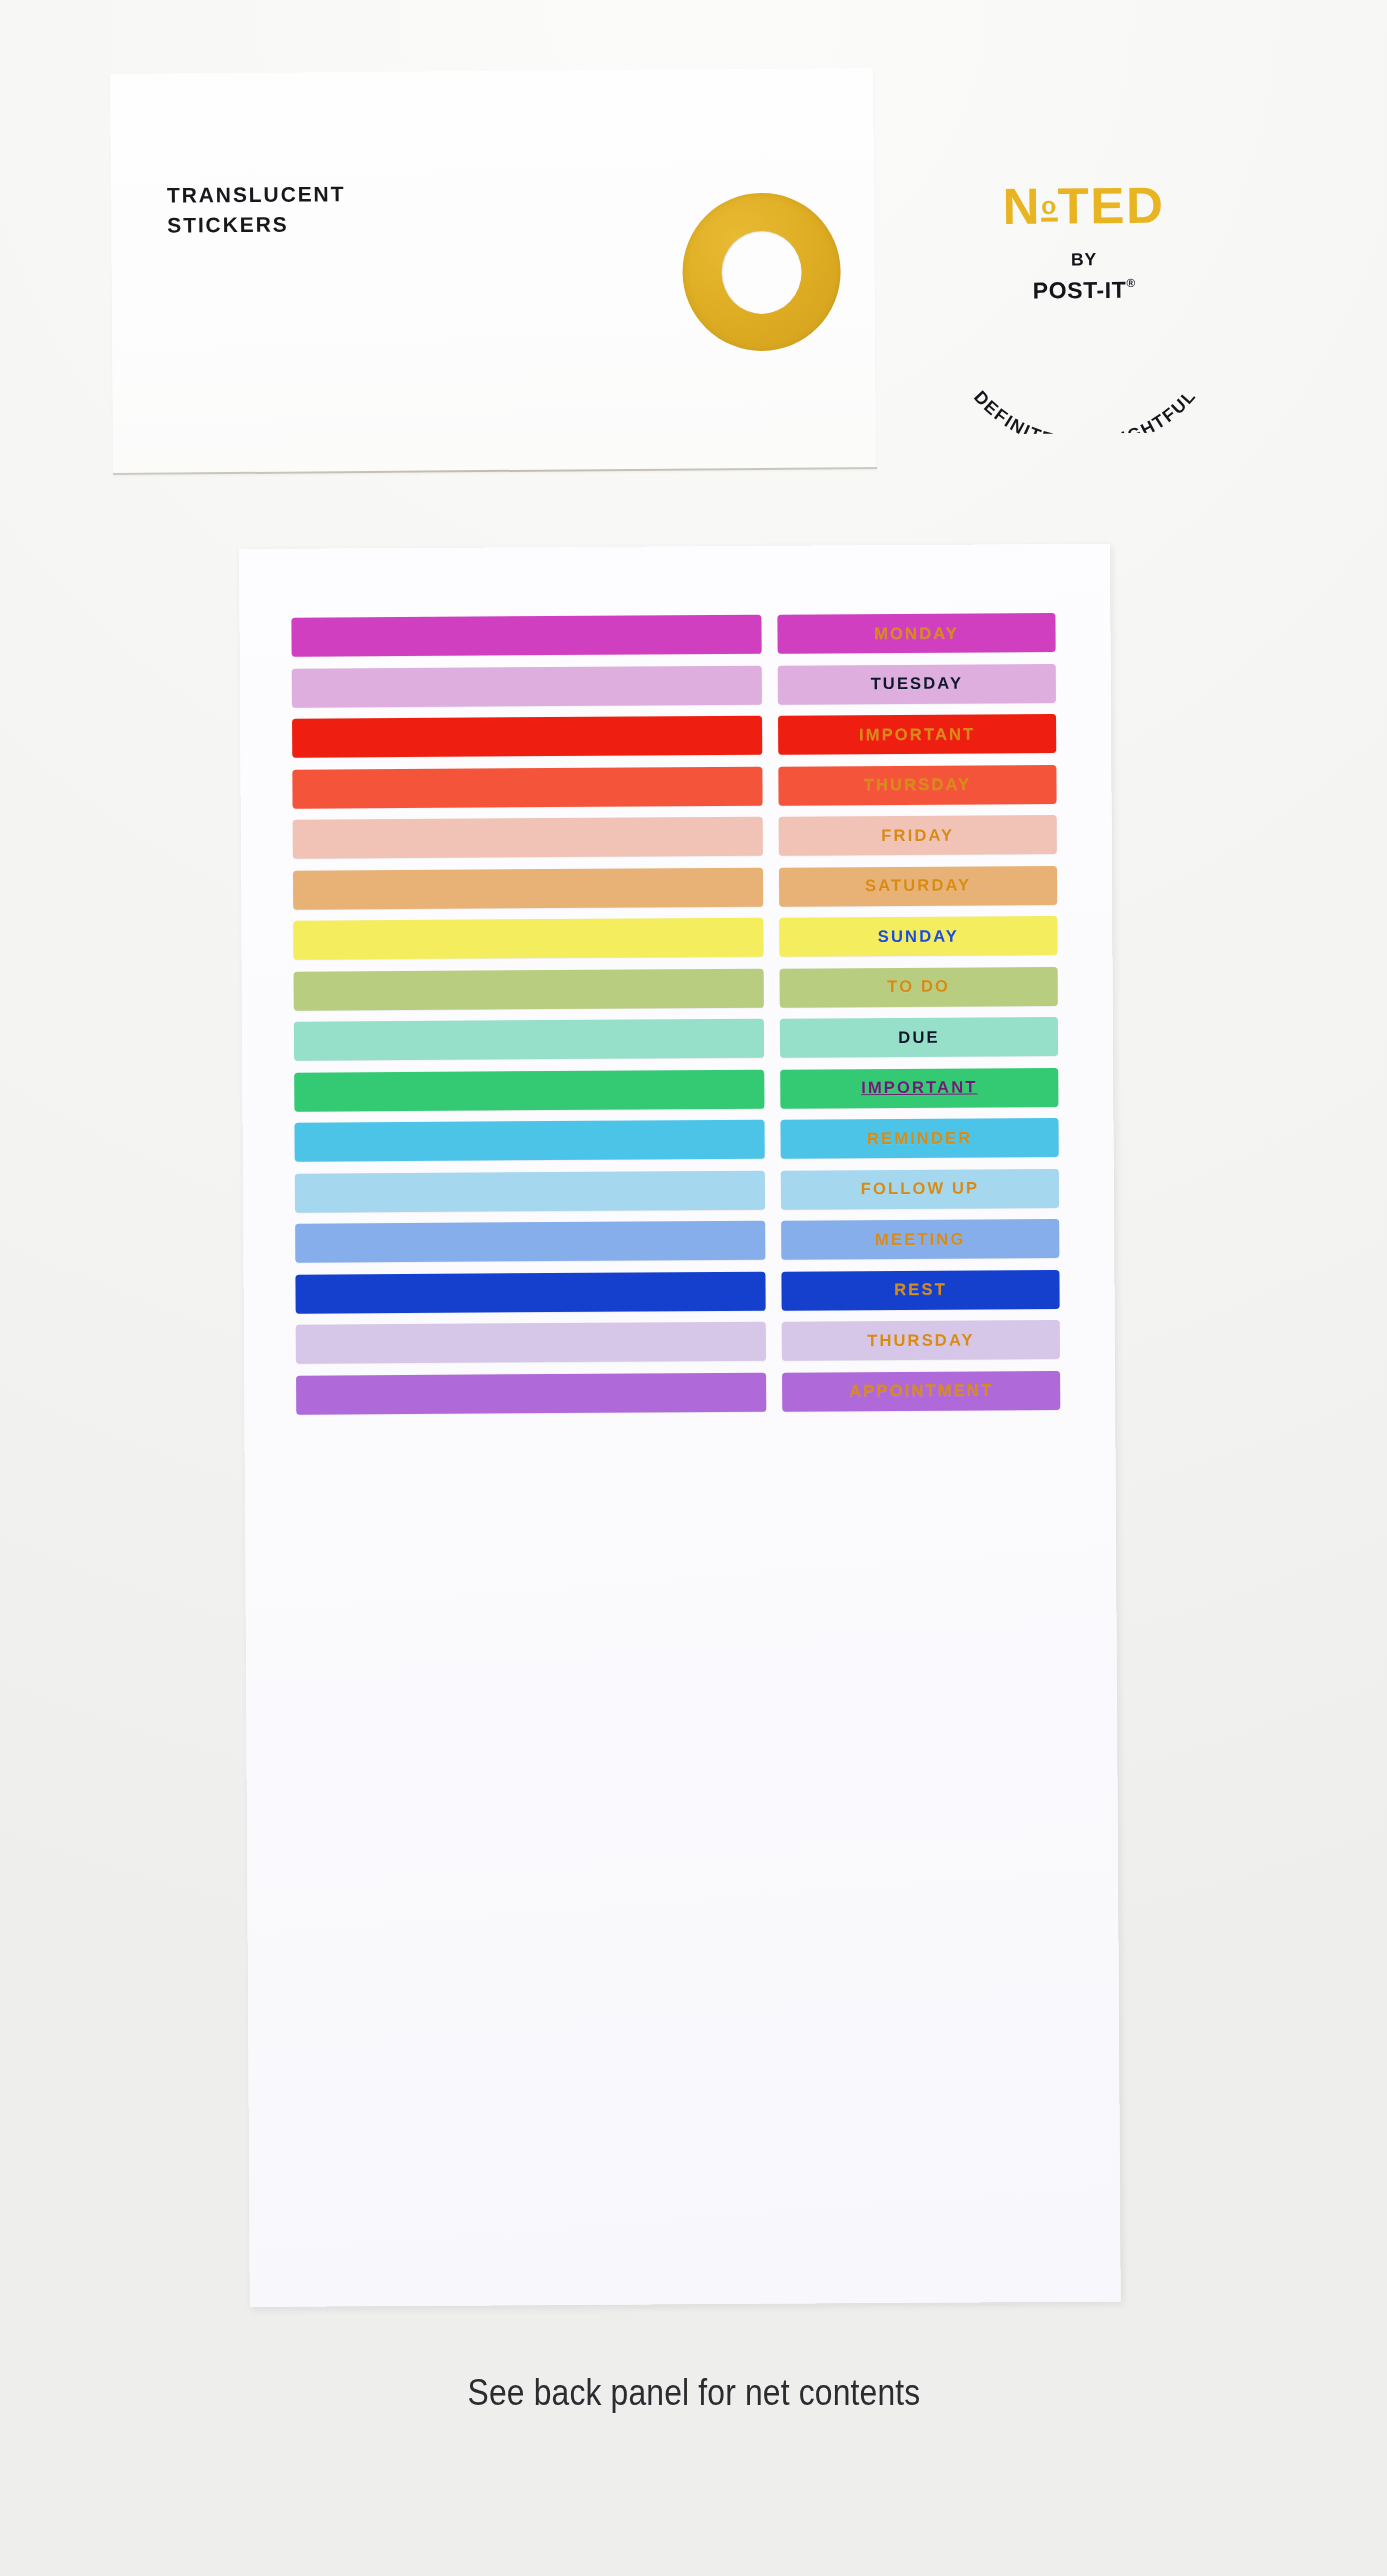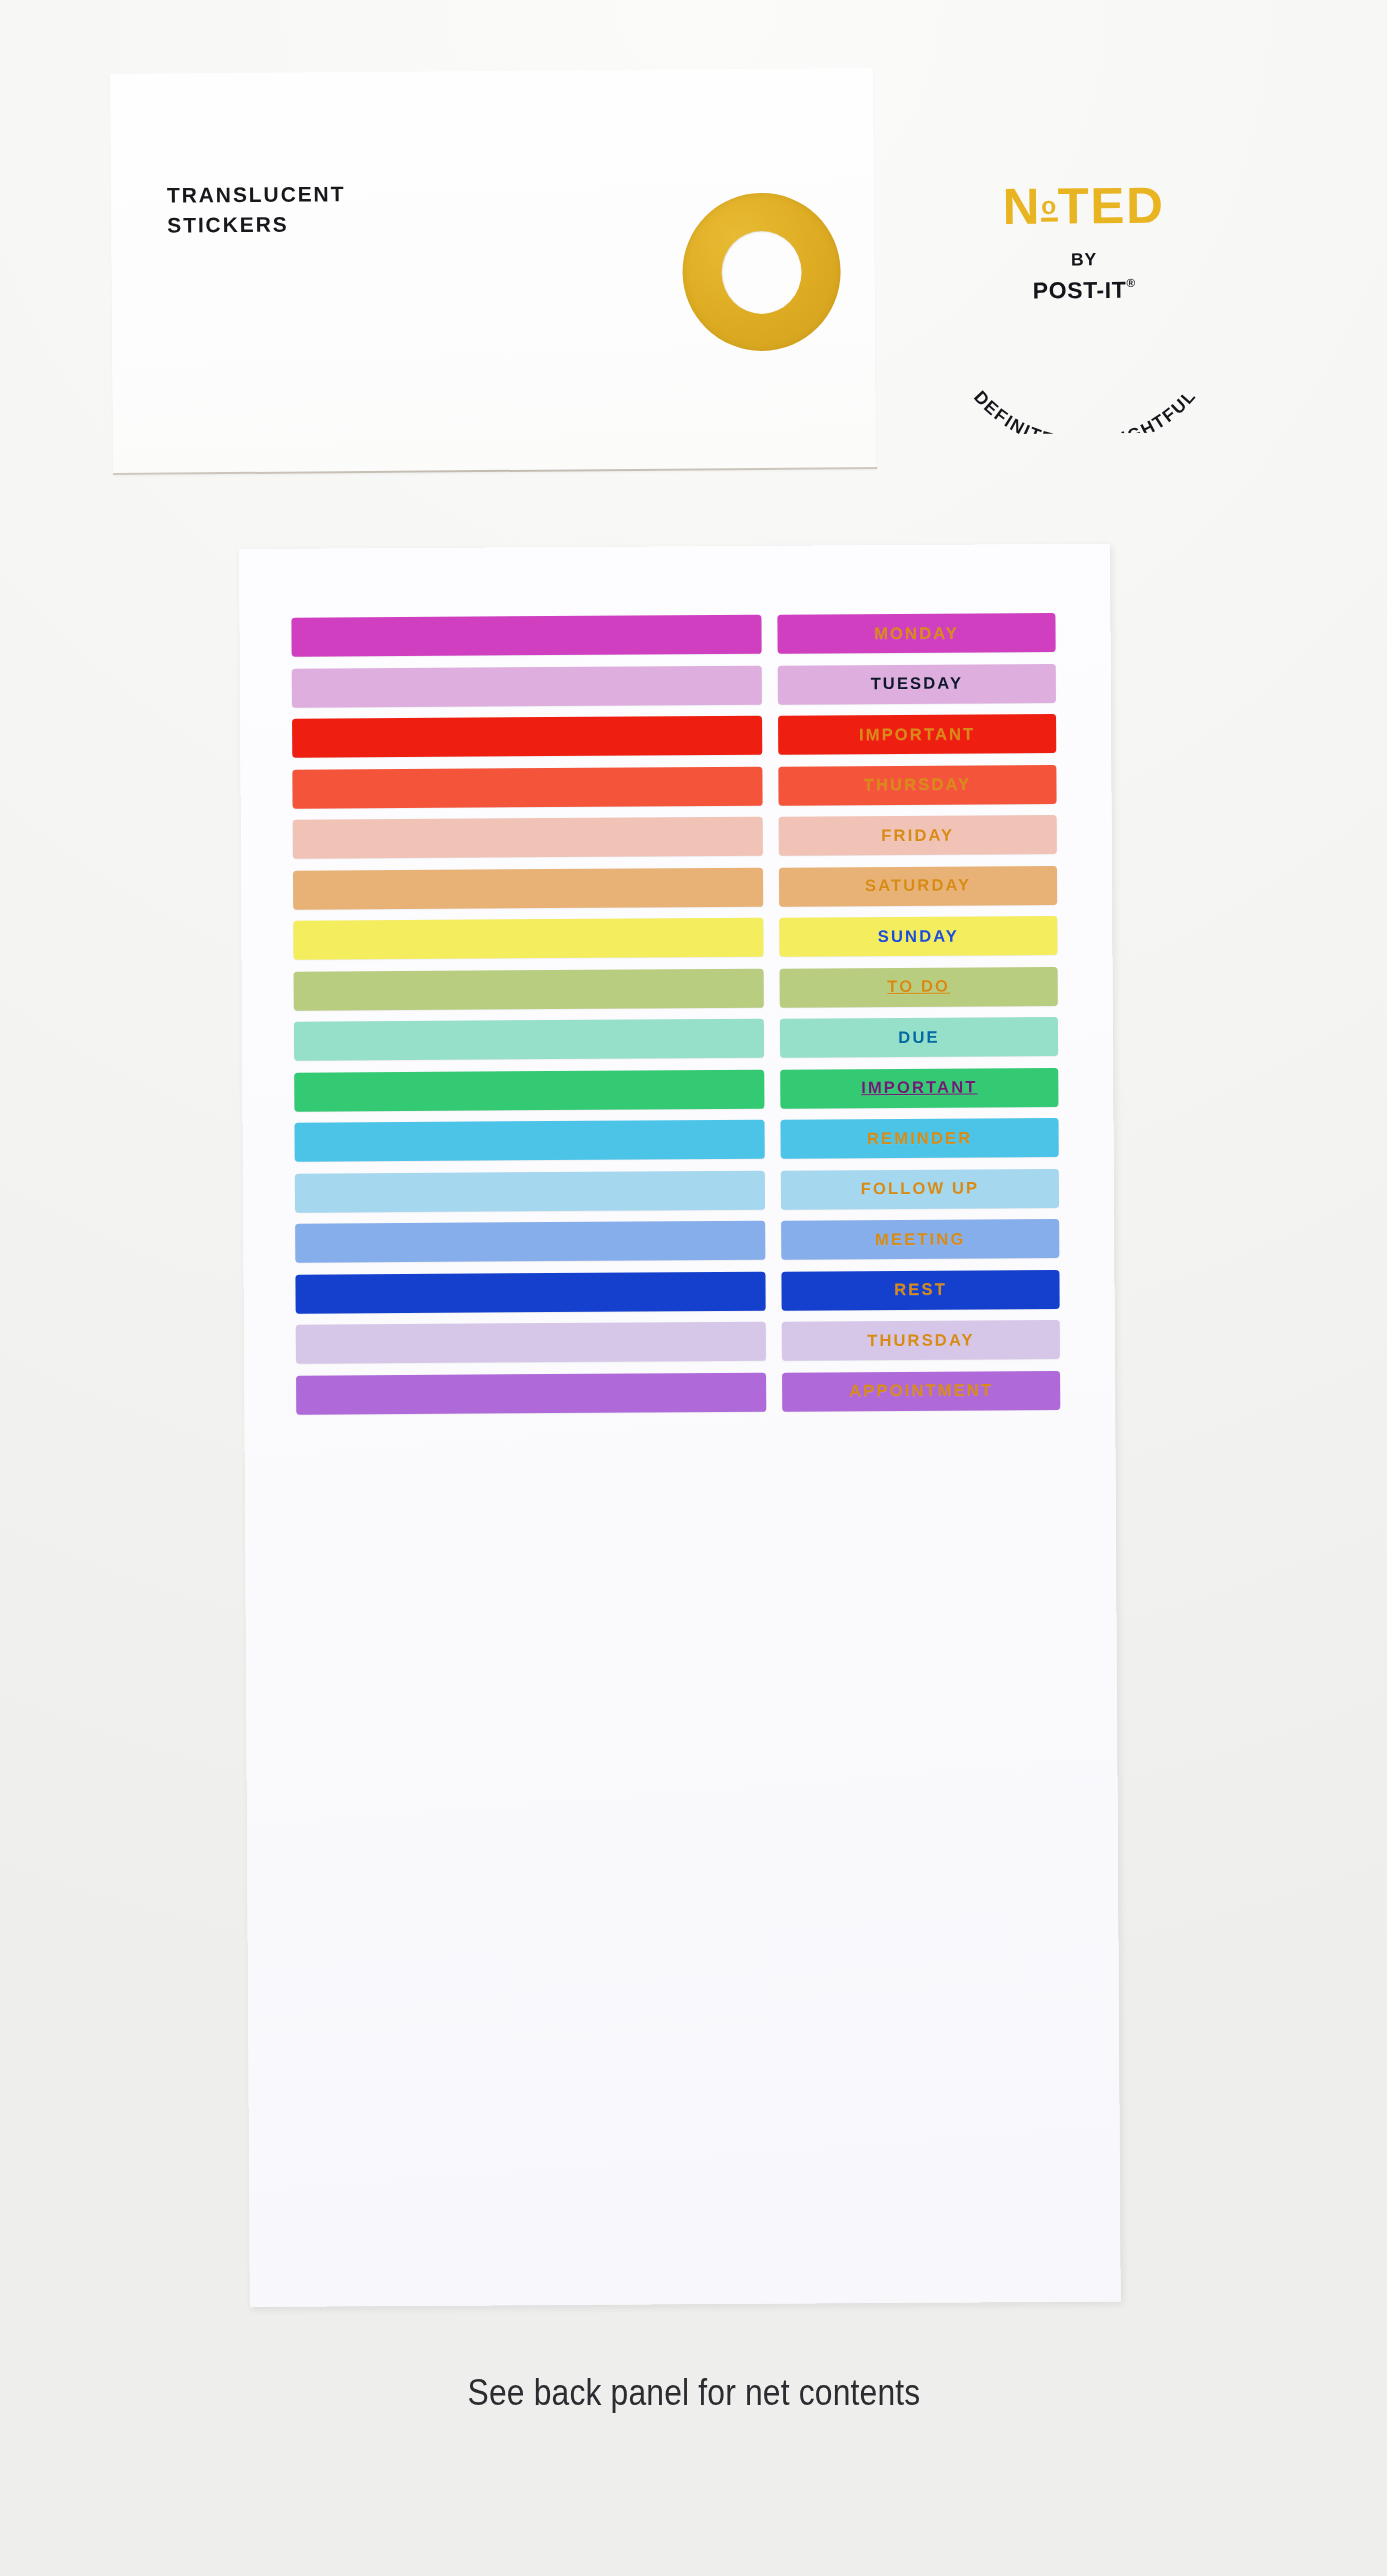--- a/index.html
+++ b/index.html
@@ -184,27 +184,27 @@
       </div>
       <div class="row">
         <div class="tab-blank" style="background: rgb(244, 237, 94);"></div>
         <div class="tab-label" style="background: rgb(244, 237, 94);">
           <span style="color: #1d4ed8;">SUNDAY</span>
         </div>
       </div>
       <div class="row">
         <div class="tab-blank" style="background: rgb(184, 205, 127);"></div>
         <div class="tab-label" style="background: rgb(184, 205, 127);">
-          <span style="color: rgb(216, 139, 20); text-decoration: underline;">TO DO</span>
+          <span style="color: rgb(216, 139, 20);">TO DO</span>
         </div>
       </div>
       <div class="row">
         <div class="tab-blank" style="background: rgb(150, 223, 201);"></div>
         <div class="tab-label" style="background: rgb(150, 223, 201);">
-          <span style="color: #0369a1;">DUE</span>
+          <span style="color: #0f172a;">DUE</span>
         </div>
       </div>
       <div class="row">
         <div class="tab-blank" style="background: rgb(52, 202, 115);"></div>
         <div class="tab-label" style="background: rgb(52, 202, 115);">
           <span style="color: #701a75; text-decoration: underline;">IMPORTANT</span>
         </div>
       </div>
       <div class="row">
         <div class="tab-blank" style="background: rgb(76, 196, 232);"></div>

